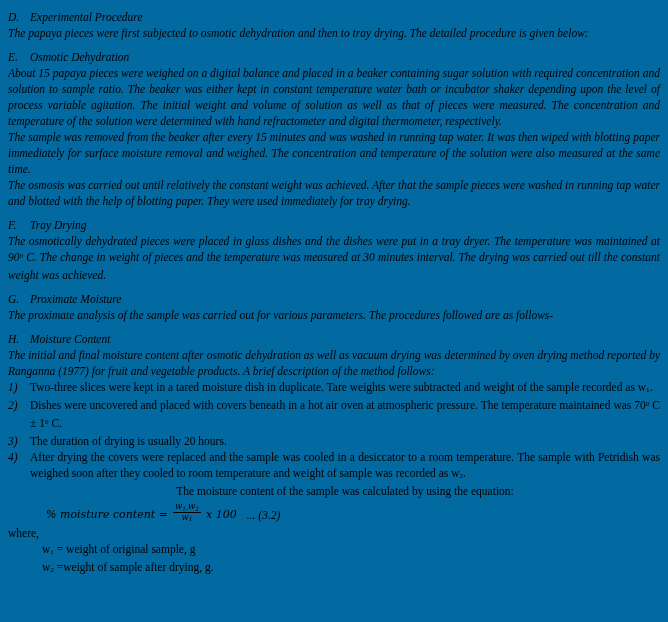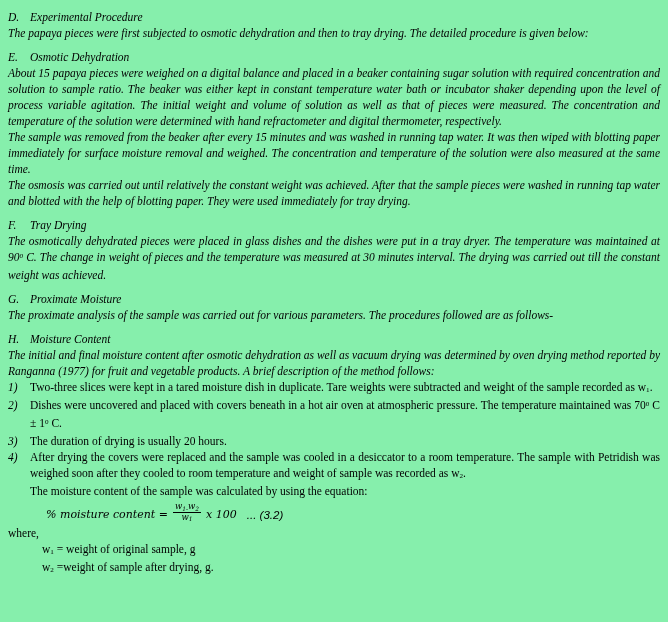--- a/index.html
+++ b/index.html
@@ -1,60 +1,60 @@
 <!DOCTYPE html>
 <html><head>
 <meta charset="utf-8">
 <style>
   html, body { margin: 0; padding: 0; background: #ffffff; }
   .page {
     width: 668px;
     height: 622px;
     box-sizing: border-box;
     padding: 9px 8px 0 8px;
-    background: #86efac;
+    background: #0369a1;
     color: #000000;
     font-family: "Liberation Serif", "DejaVu Serif", serif;
     font-size: 11.5px;
     line-height: 16px;
     overflow: hidden;
   }
   section { margin: 0; }
   section + section { margin-top: 8px; }
   .heading { font-style: italic; }
   .heading .letter { display: inline-block; width: 22px; }
   p.para { margin: 0; text-align: justify; font-style: italic; }
   sup { font-size: 0.62em; vertical-align: baseline; position: relative; top: -0.45em; }
   sub { font-size: 0.62em; vertical-align: baseline; position: relative; top: 0.18em; }
   .nlist { margin: 0; }
   .nitem { display: flex; }
   .nitem .num { flex: none; width: 22px; font-style: italic; }
   .nitem .txt { flex: 1; text-align: justify; }
-  .calc-line { margin-left: 22px; }
+  .calc-line { margin-left: 22px; text-align: center; }
   .equation {
     display: flex;
     align-items: flex-end;
     margin: 2px 0 2px 38px;
     height: 22px;
     font-style: italic;
     font-family: "DejaVu Serif", "Liberation Serif", serif;
     font-size: 11px;
   }
   .equation .frac {
     display: inline-flex;
     flex-direction: column;
     align-items: center;
     font-size: 8.5px;
     line-height: 1.15;
     margin: 0 5px;
   }
   .equation .frac .fnum { border-bottom: 1px solid #000; padding: 0 2px; }
   .equation .frac sub, .equation .frac sup { font-size: 0.7em; }
   .equation .mult { margin-right: 10px; }
-  .equation .ref { font-family: Liberation Sans, sans-serif; font-size: 11.5px; }
+  .equation .ref { font-family: Liberation Serif, serif; font-size: 11.5px; }
   .where { margin: 0; }
   .defline { margin-left: 34px; }
 </style>
 </head>
 <body>
 
 <div class="page">
 
   <section>
     <div class="heading">

